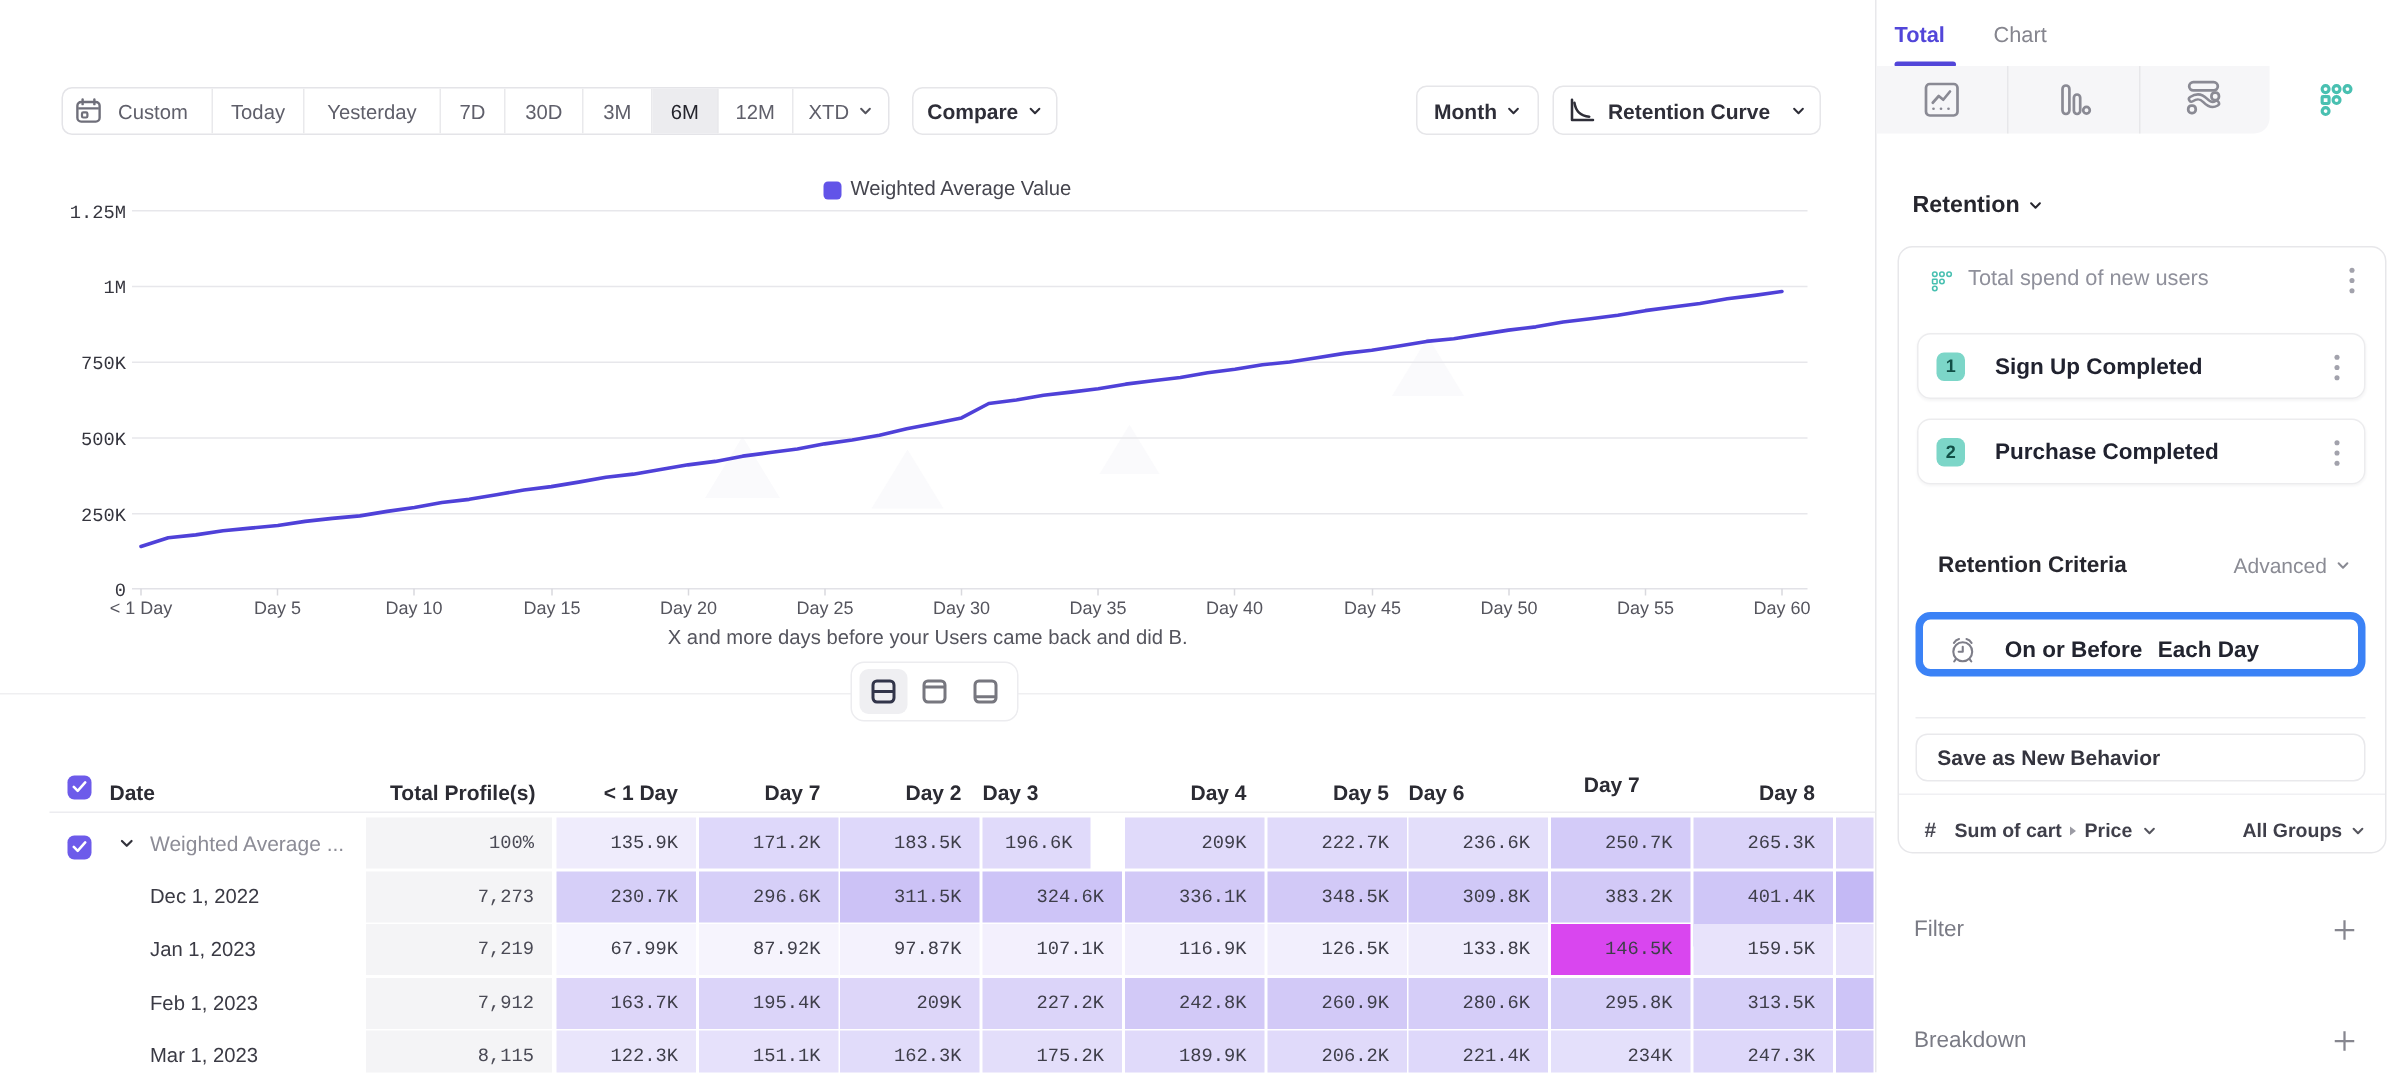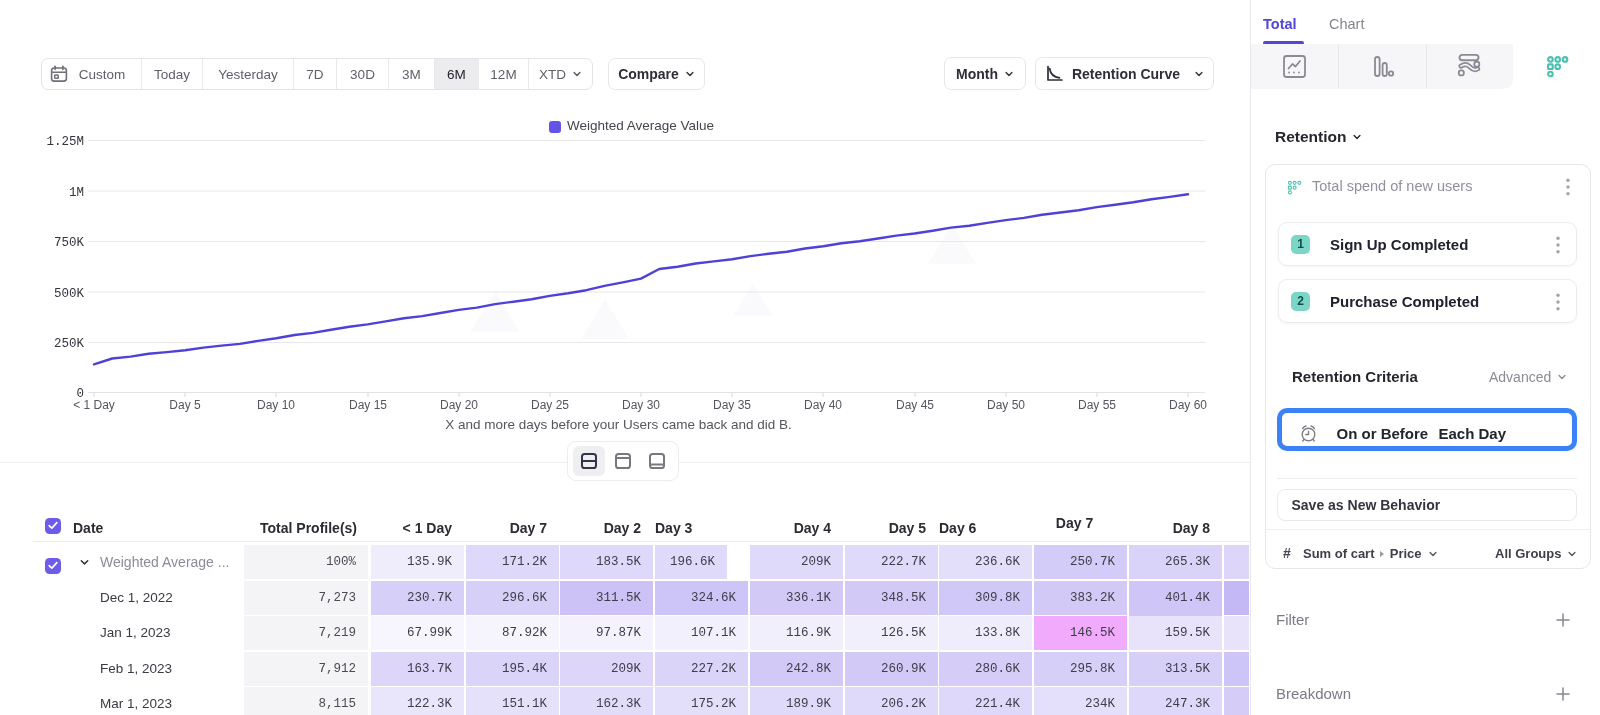--- a/index.html
+++ b/index.html
@@ -179,21 +179,21 @@
     <div class="num" style="left:1224px;top:580.6px;width:25px;height:34px;line-height:34px;background:rgb(196,185,245);padding-right:12px;color:#3e3e49"></div>
     <div style="position:absolute;left:100px;top:616.2px;height:34px;line-height:34px;font-size:13.5px;color:#3a3a44;white-space:nowrap">Jan 1, 2023</div>
     <div class="num" style="left:244px;top:616.2px;width:124px;height:34px;line-height:34px;background:#f4f4f6;padding-right:12px;color:#4a4a55">7,219</div>
     <div class="num" style="left:371px;top:616.2px;width:93px;height:34px;line-height:34px;background:rgb(247,246,254);padding-right:12px;color:#3e3e49">67.99K</div>
     <div class="num" style="left:466px;top:616.2px;width:93px;height:34px;line-height:34px;background:rgb(246,244,253);padding-right:12px;color:#3e3e49">87.92K</div>
     <div class="num" style="left:560px;top:616.2px;width:93px;height:34px;line-height:34px;background:rgb(244,242,253);padding-right:12px;color:#3e3e49">97.87K</div>
     <div class="num" style="left:655px;top:616.2px;width:93px;height:34px;line-height:34px;background:rgb(243,240,253);padding-right:12px;color:#3e3e49">107.1K</div>
     <div class="num" style="left:750px;top:616.2px;width:93px;height:34px;line-height:34px;background:rgb(242,239,253);padding-right:12px;color:#3e3e49">116.9K</div>
     <div class="num" style="left:845px;top:616.2px;width:93px;height:34px;line-height:34px;background:rgb(242,239,253);padding-right:12px;color:#3e3e49">126.5K</div>
     <div class="num" style="left:939px;top:616.2px;width:93px;height:34px;line-height:34px;background:rgb(239,236,252);padding-right:12px;color:#3e3e49">133.8K</div>
-    <div class="num" style="left:1034px;top:616.2px;width:93px;height:34px;line-height:34px;background:#f0abfc;padding-right:12px;color:#3e3e49">146.5K</div>
+    <div class="num" style="left:1034px;top:616.2px;width:93px;height:34px;line-height:34px;background:#d946ef;padding-right:12px;color:#3e3e49">146.5K</div>
     <div class="num" style="left:1129px;top:616.2px;width:93px;height:34px;line-height:34px;background:rgb(232,227,251);padding-right:12px;color:#3e3e49">159.5K</div>
     <div class="num" style="left:1224px;top:616.2px;width:25px;height:34px;line-height:34px;background:rgb(232,227,251);padding-right:12px;color:#3e3e49"></div>
     <div style="position:absolute;left:100px;top:651.8px;height:34px;line-height:34px;font-size:13.5px;color:#3a3a44;white-space:nowrap">Feb 1, 2023</div>
     <div class="num" style="left:244px;top:651.8px;width:124px;height:34px;line-height:34px;background:#f4f4f6;padding-right:12px;color:#4a4a55">7,912</div>
     <div class="num" style="left:371px;top:651.8px;width:93px;height:34px;line-height:34px;background:rgb(221,214,249);padding-right:12px;color:#3e3e49">163.7K</div>
     <div class="num" style="left:466px;top:651.8px;width:93px;height:34px;line-height:34px;background:rgb(219,212,249);padding-right:12px;color:#3e3e49">195.4K</div>
     <div class="num" style="left:560px;top:651.8px;width:93px;height:34px;line-height:34px;background:rgb(221,214,249);padding-right:12px;color:#3e3e49">209K</div>
     <div class="num" style="left:655px;top:651.8px;width:93px;height:34px;line-height:34px;background:rgb(219,212,249);padding-right:12px;color:#3e3e49">227.2K</div>
     <div class="num" style="left:750px;top:651.8px;width:93px;height:34px;line-height:34px;background:rgb(210,201,247);padding-right:12px;color:#3e3e49">242.8K</div>
     <div class="num" style="left:845px;top:651.8px;width:93px;height:34px;line-height:34px;background:rgb(210,201,247);padding-right:12px;color:#3e3e49">260.9K</div>

